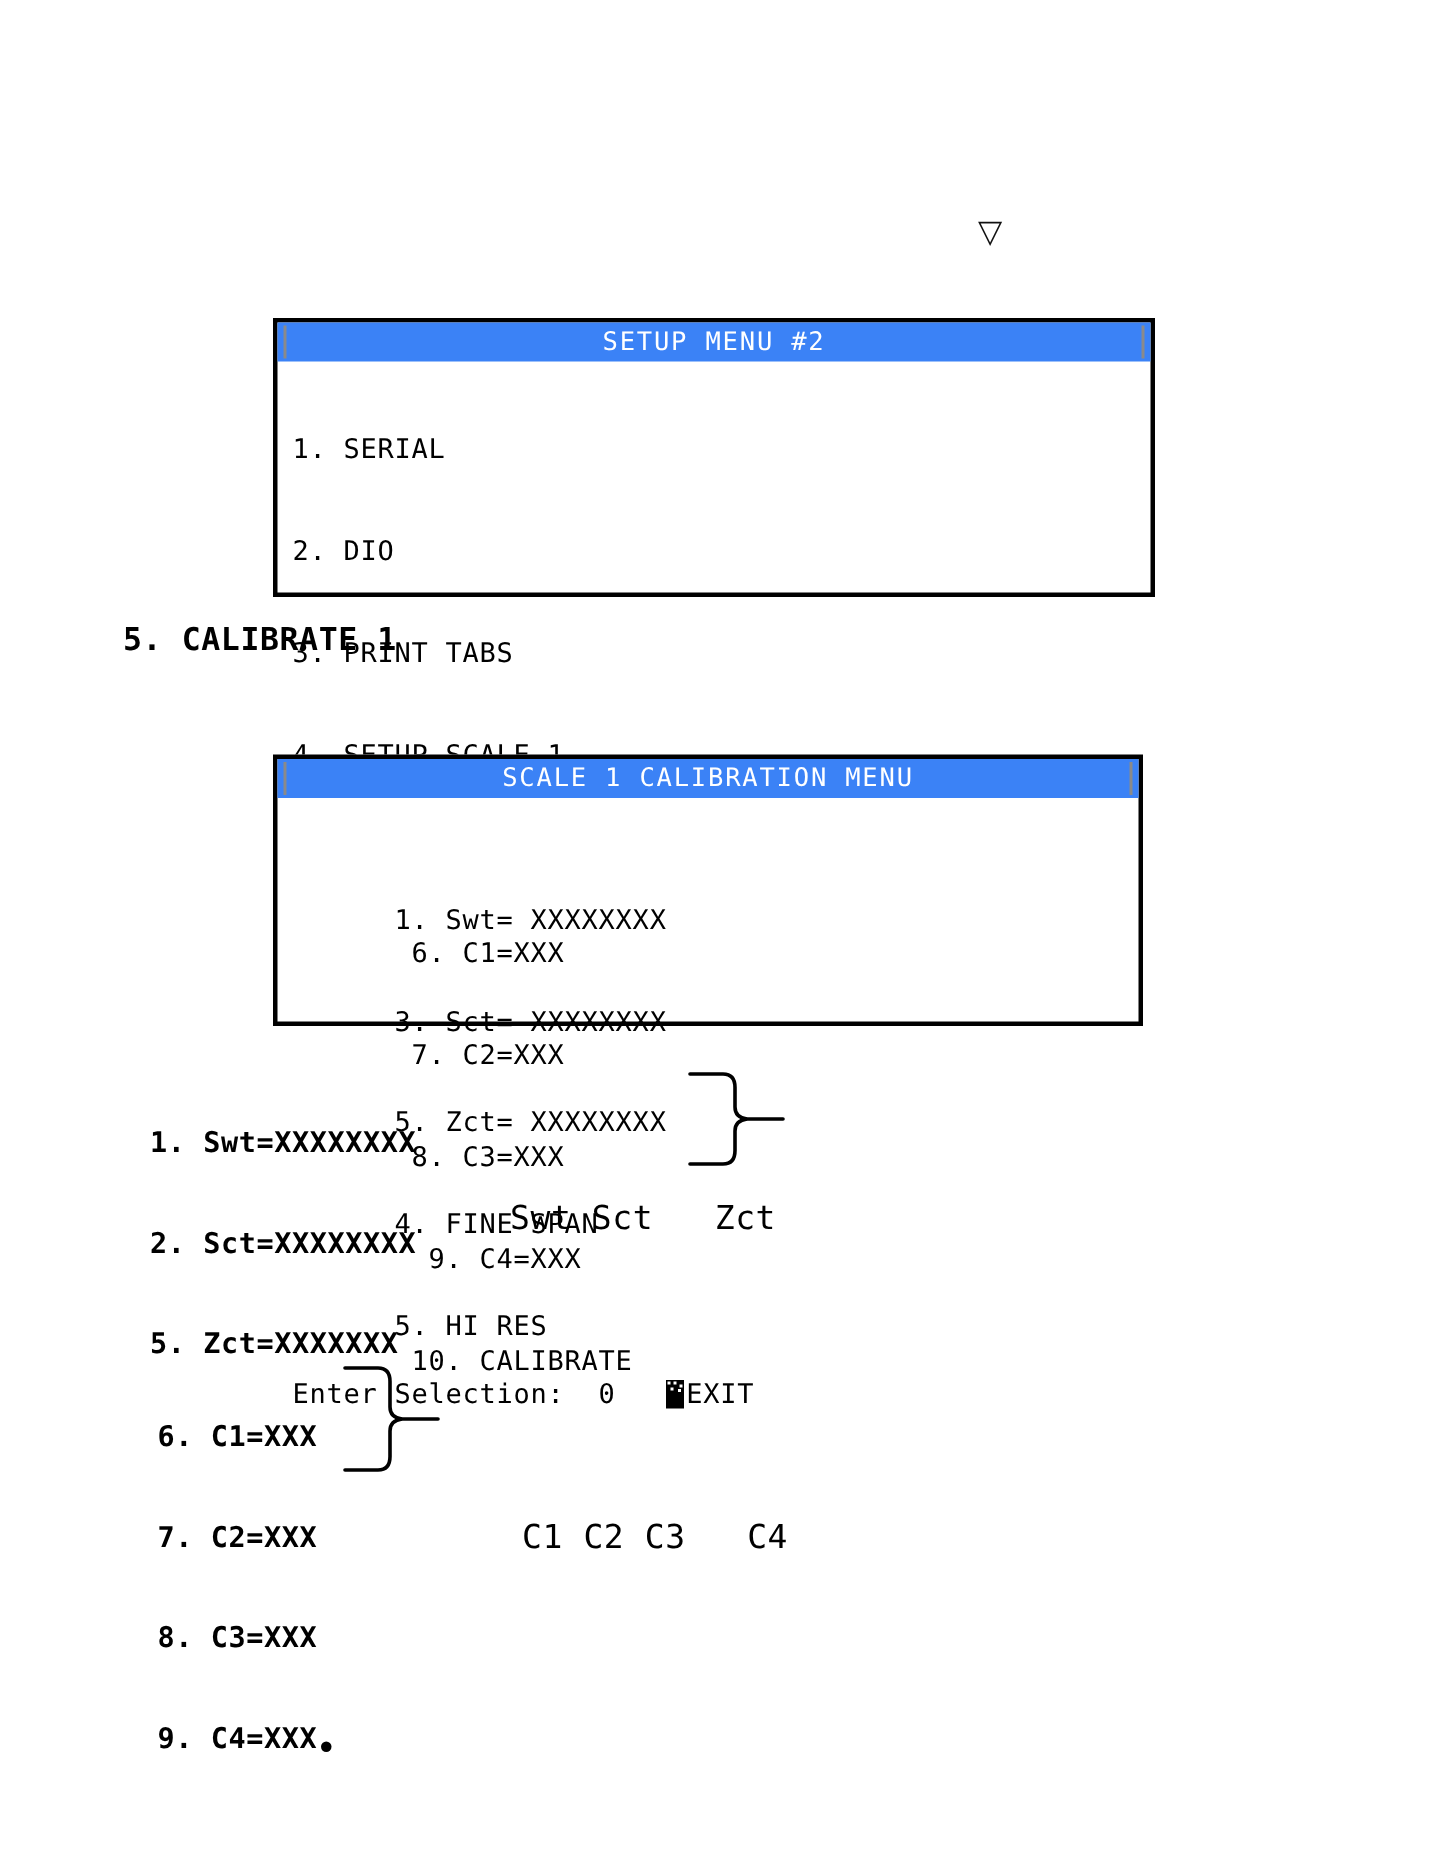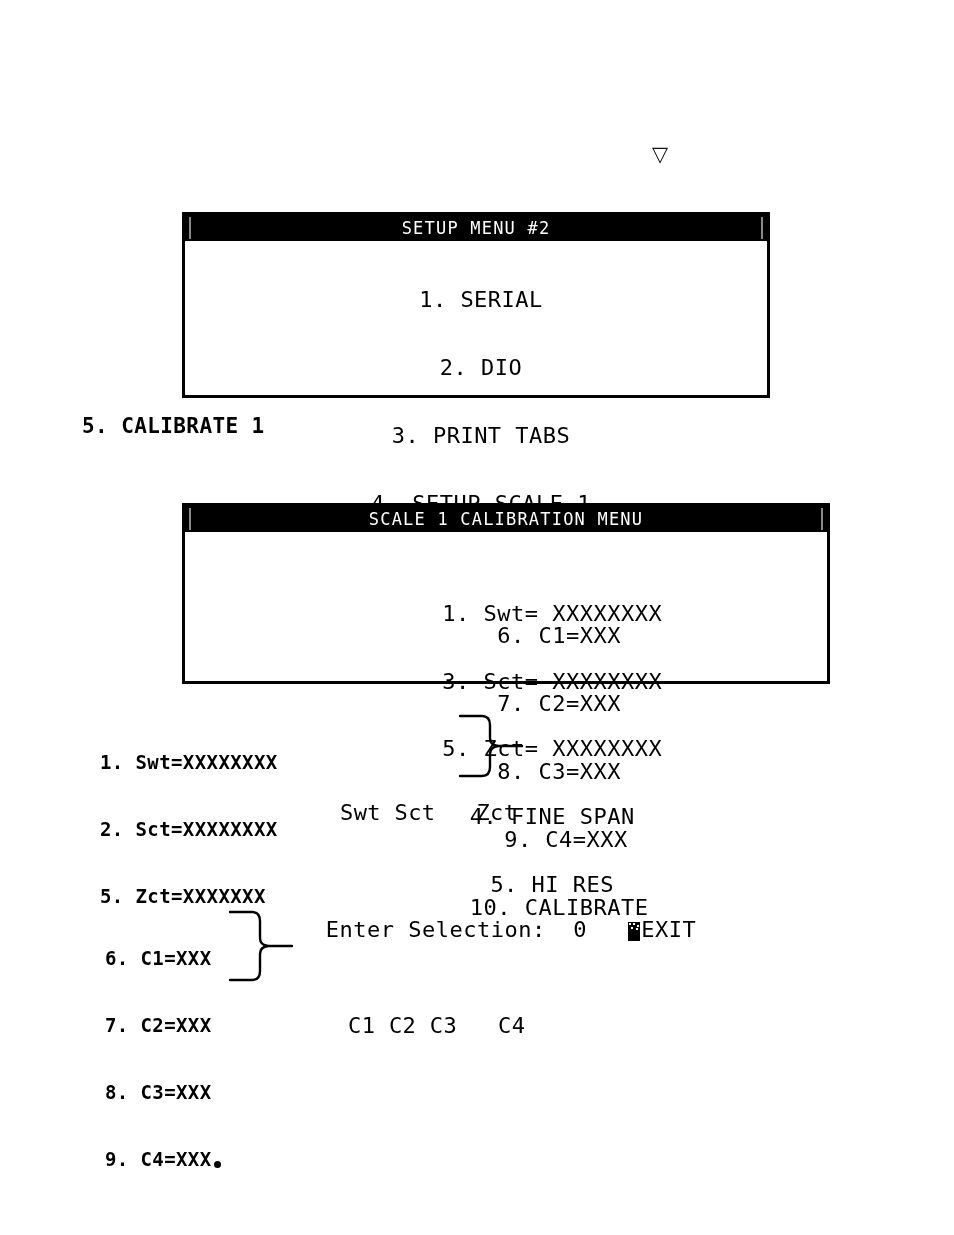--- a/index.html
+++ b/index.html
@@ -31,21 +31,21 @@
   }
 
   
   .lcd {
     position: absolute;
     background: #ffffff;
     border: 3px solid #000000;
     box-sizing: border-box;
   }
   .lcd-title {
-    background: #000000;
+    background: #3b82f6;
     color: #ffffff;
     height: 26px;
     line-height: 26px;
     text-align: center;
     font-size: 17px;
     letter-spacing: 1.2px;
     position: relative;
     font-family: "DejaVu Sans Mono", "Liberation Mono", monospace;
   }
   .lcd-title .edge {
@@ -53,26 +53,25 @@
     top: 2px;
     width: 2px;
     height: 22px;
     background: #8a8a8a;
   }
   .lcd-title .edge.left  { left: 4px; }
   .lcd-title .edge.right { right: 4px; }
 
   .lcd-body {
     padding: 3px 0 0 10px;
-    font-size: 22px;
+    font-size: 18px;
     line-height: 22.6px;
     letter-spacing: 0.5px;
     white-space: pre;
     color: #000;
-    text-align: center;
   }
   .lcd-body .row { display: block; height: 22.6px; }
 
   
   .col2 { display: flex; }
   .col2 .c-left  { width: 272px; white-space: pre; }
   .col2 .c-right { white-space: pre; }
 
   
   .invblk {
@@ -132,21 +131,21 @@
     <span class="row">2. DIO</span>
     <span class="row">3. PRINT TABS</span>
     <span class="row">4. SETUP SCALE 1</span>
     <span class="row">5. CALIBRATE 1</span>
     <span class="row"><span>Enter Selection:</span><span>  </span><span>0</span><span>  </span><span class="invblk"></span><span>PREV</span><span>  </span><span class="invblk"></span><span>EXIT</span></span>
   </div>
 </div>
 
 <div class="abs callout bold" style="left:82px; top:414px; font-size:21px;">5. CALIBRATE 1</div>
 
-<div class="lcd" style="left:182px; top:503px; width:648px; height:181px;">
+<div class="lcd" style="left:182px; top:503px; width:580px; height:181px;">
   <div class="lcd-title">
     <span class="edge left"></span>
     <span>SCALE 1 CALIBRATION MENU</span>
     <span class="edge right"></span>
   </div>
   <div class="lcd-body">
     <span class="row col2">
       <span class="c-left">1. Swt= XXXXXXXX</span>
       <span class="c-right"> 6. C1=XXX</span>
     </span>

